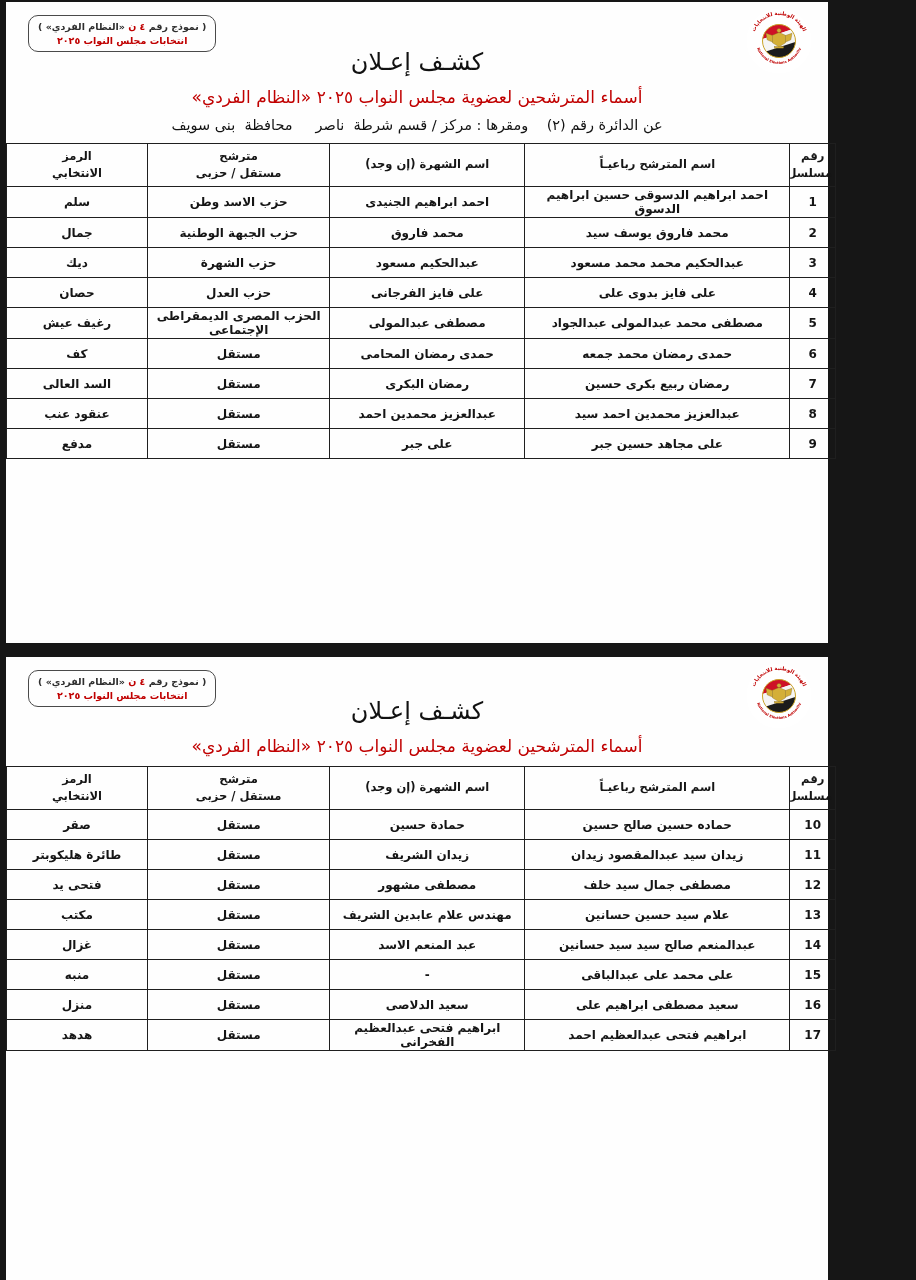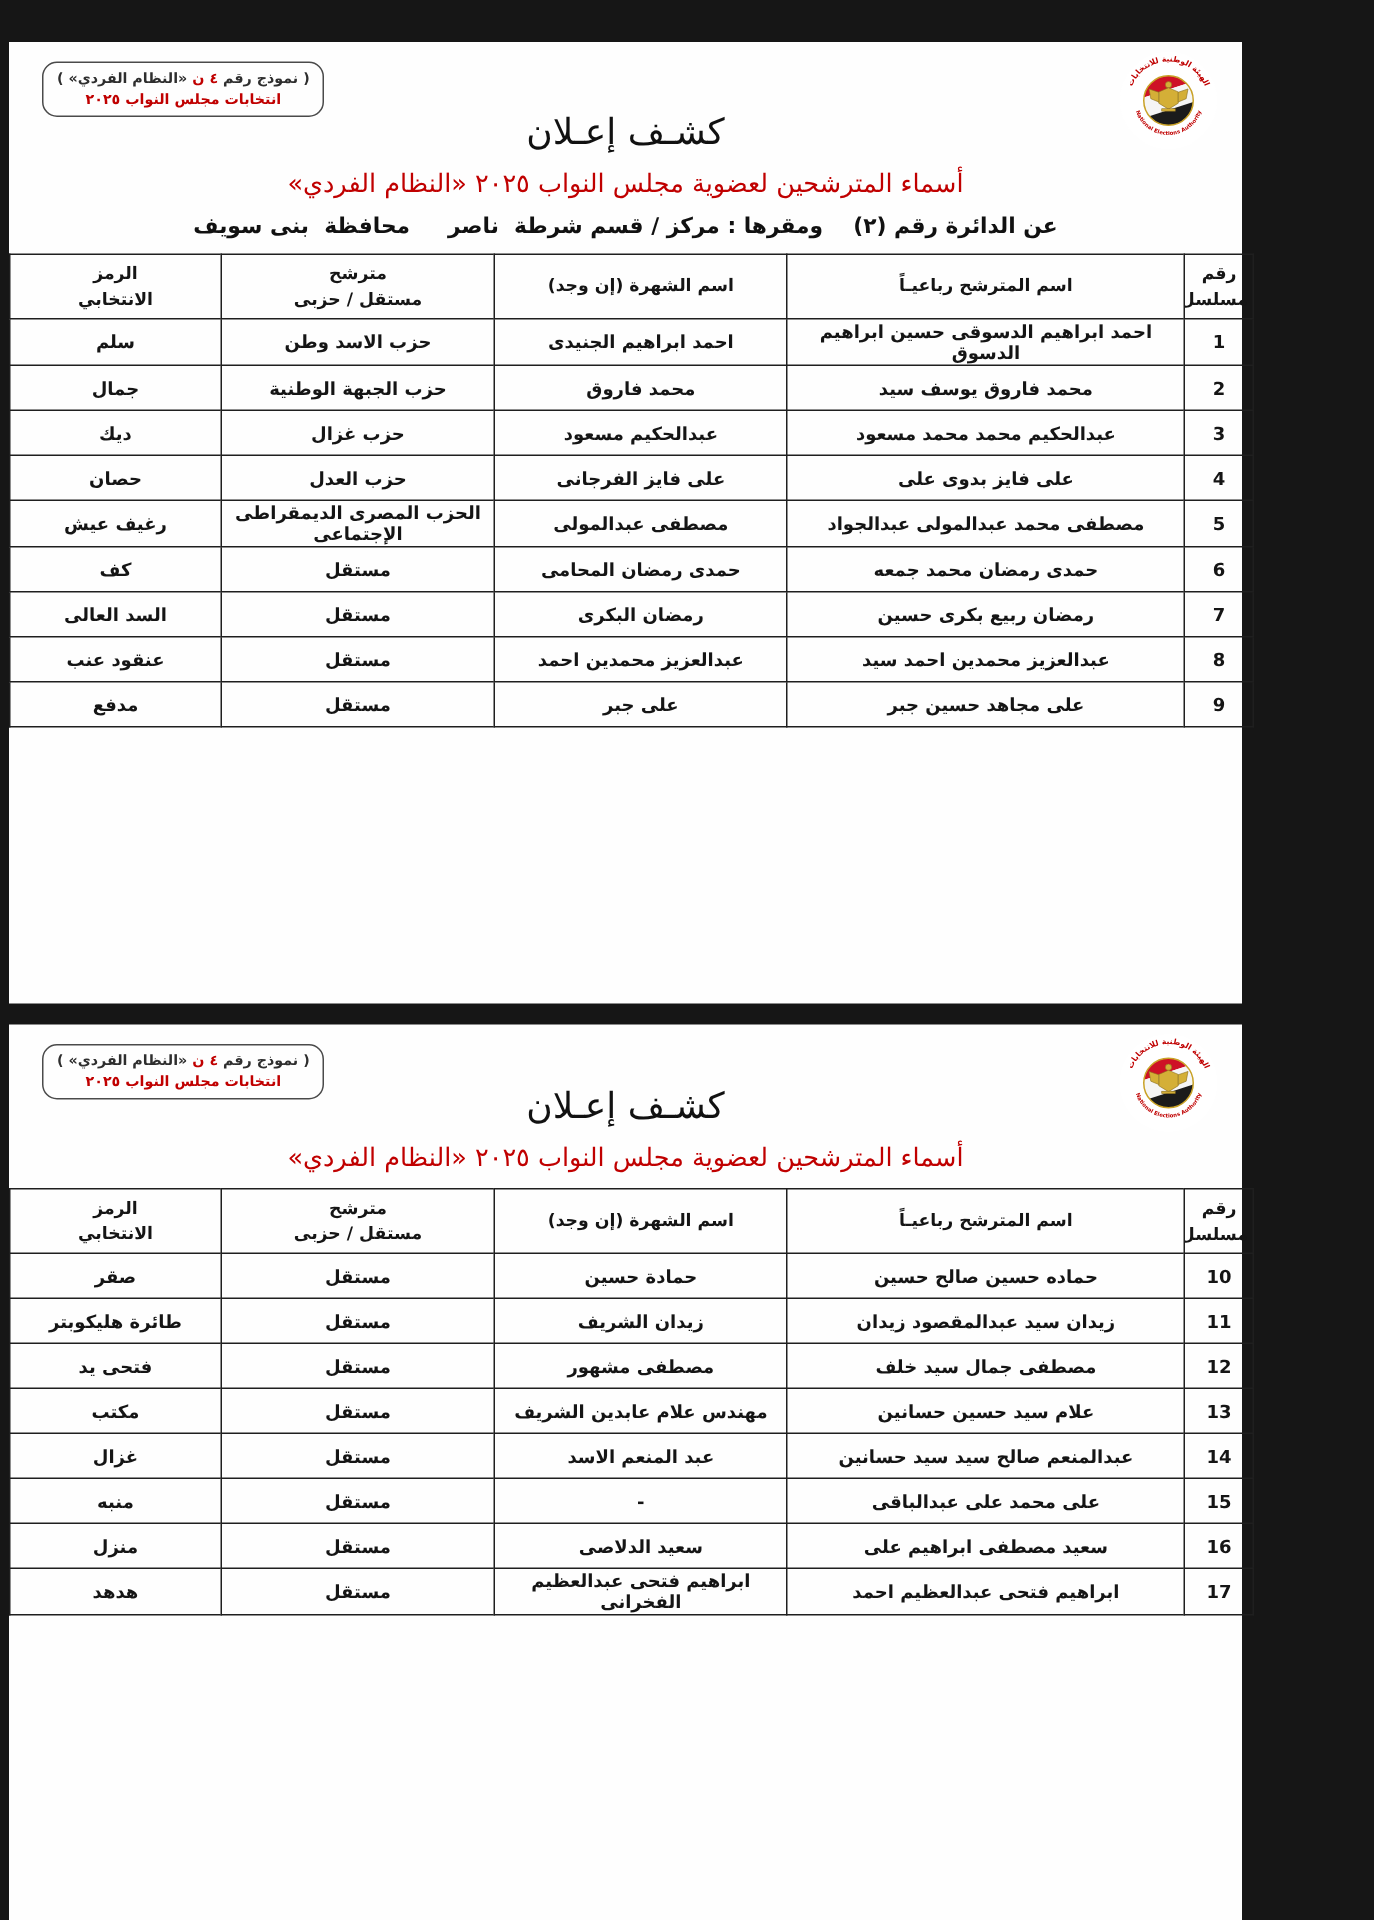--- a/index.html
+++ b/index.html
@@ -5,21 +5,20 @@
   html,body{margin:0;padding:0;}
   body{
     width:916px;height:1280px;position:relative;
     background:#161616;
     font-family:"DejaVu Sans",sans-serif;
     overflow:hidden;
   }
   .page{
     position:absolute;left:6px;width:822px;background:#fefefe;
     box-sizing:border-box;
-    margin-top:26px;
   }
   #page1{top:2px;height:641px;}
   #page2{top:657px;height:623px;}
 
   
   .stamp{
     position:absolute;left:22px;top:13px;
     border:1.6px solid #4a4a4a;border-radius:10px;
     padding:4px 9px 3px;text-align:center;
     direction:rtl;line-height:1.45;min-width:138px;
@@ -34,21 +33,21 @@
   .titles{direction:rtl;text-align:center;}
   .page-title{
     margin:0;padding-top:46px;
     font-size:24px;font-weight:400;color:#111;
   }
   #page2 .page-title{padding-top:40px;}
   .subtitle{
     margin-top:11px;font-size:17px;font-weight:400;color:#c00000;
   }
   .circuit-line{
-    margin-top:10px;font-size:14.5px;font-weight:700;color:#111;
+    margin-top:10px;font-size:14.5px;font-weight:400;color:#111;
     white-space:pre;
   }
   .circuit-line:empty{display:none;}
 
   table.cands{
     direction:rtl;border-collapse:collapse;
     width:830px;margin:10px auto 0;table-layout:fixed;
   }
   table.cands th,table.cands td{
     border:1.4px solid #1f1f1f;
@@ -140,21 +139,21 @@
           <td>2</td>
           <td>محمد فاروق يوسف سيد</td>
           <td>محمد فاروق</td>
           <td>حزب الجبهة الوطنية</td>
           <td>جمال</td>
         </tr>
         <tr>
           <td>3</td>
           <td>عبدالحكيم محمد محمد مسعود</td>
           <td>عبدالحكيم مسعود</td>
-          <td>حزب غزال</td>
+          <td>حزب الشهرة</td>
           <td>ديك</td>
         </tr>
         <tr>
           <td>4</td>
           <td>على فايز بدوى على</td>
           <td>على فايز الفرجانى</td>
           <td>حزب العدل</td>
           <td>حصان</td>
         </tr>
         <tr>

